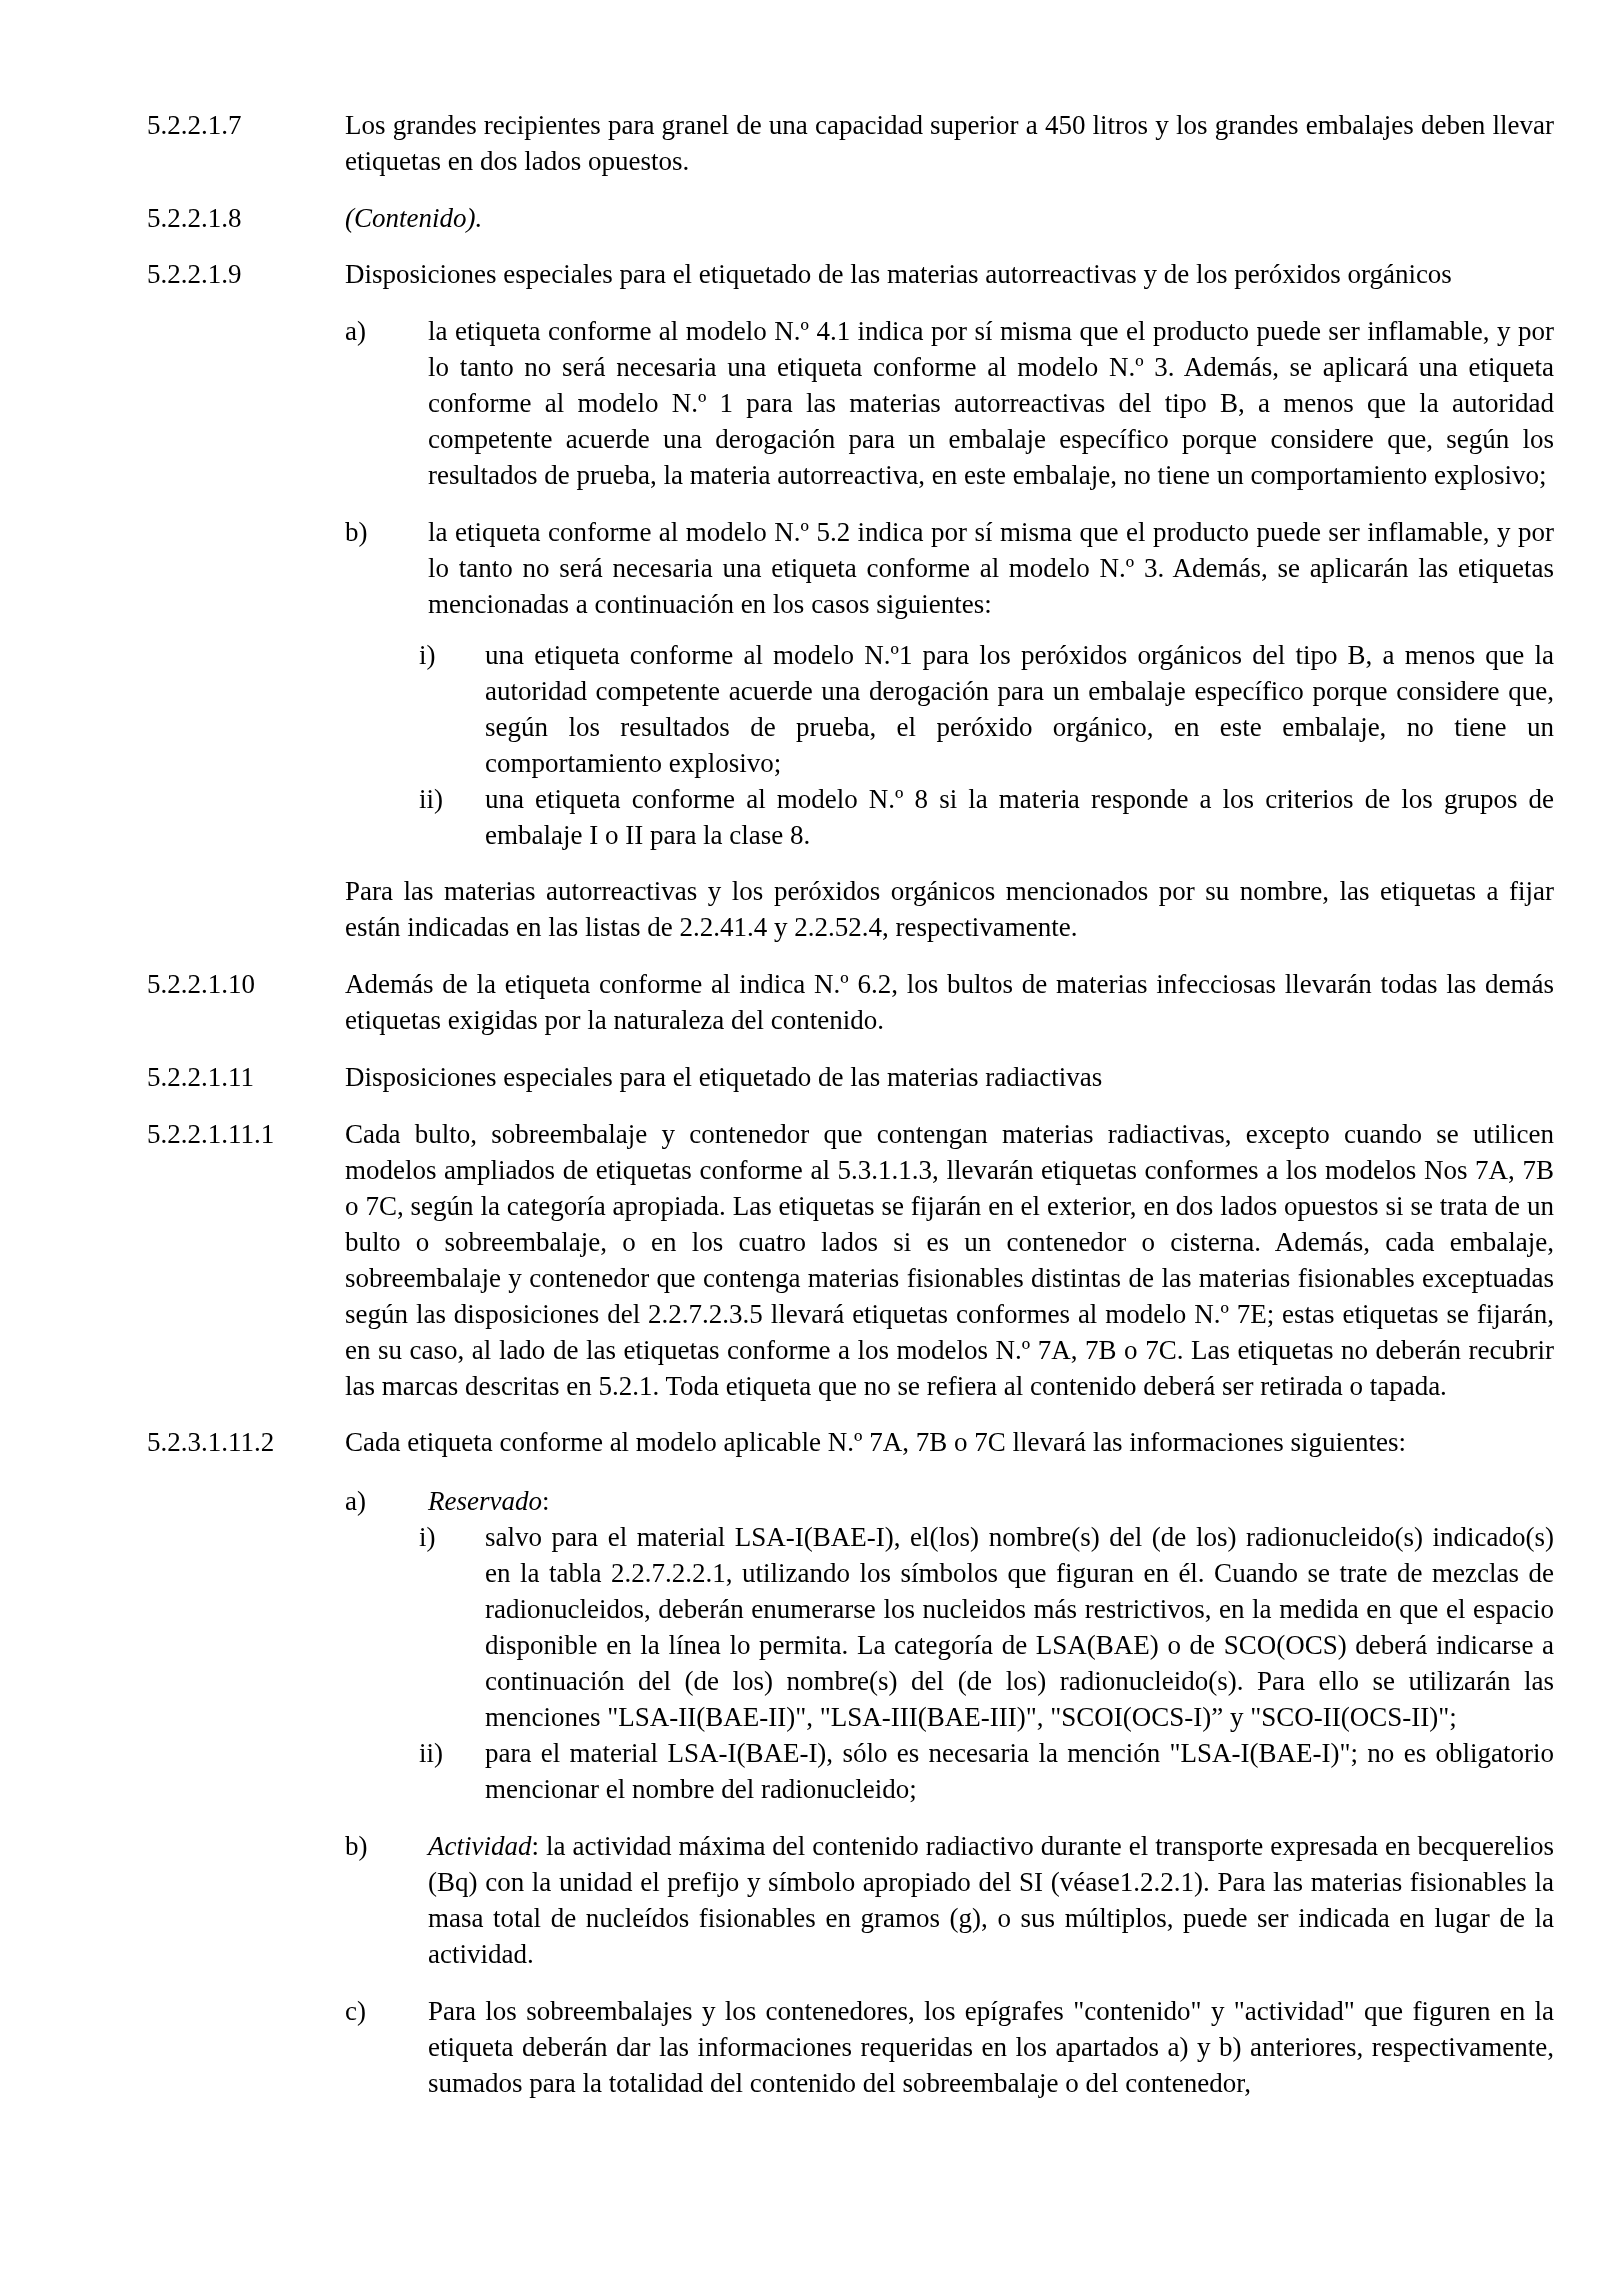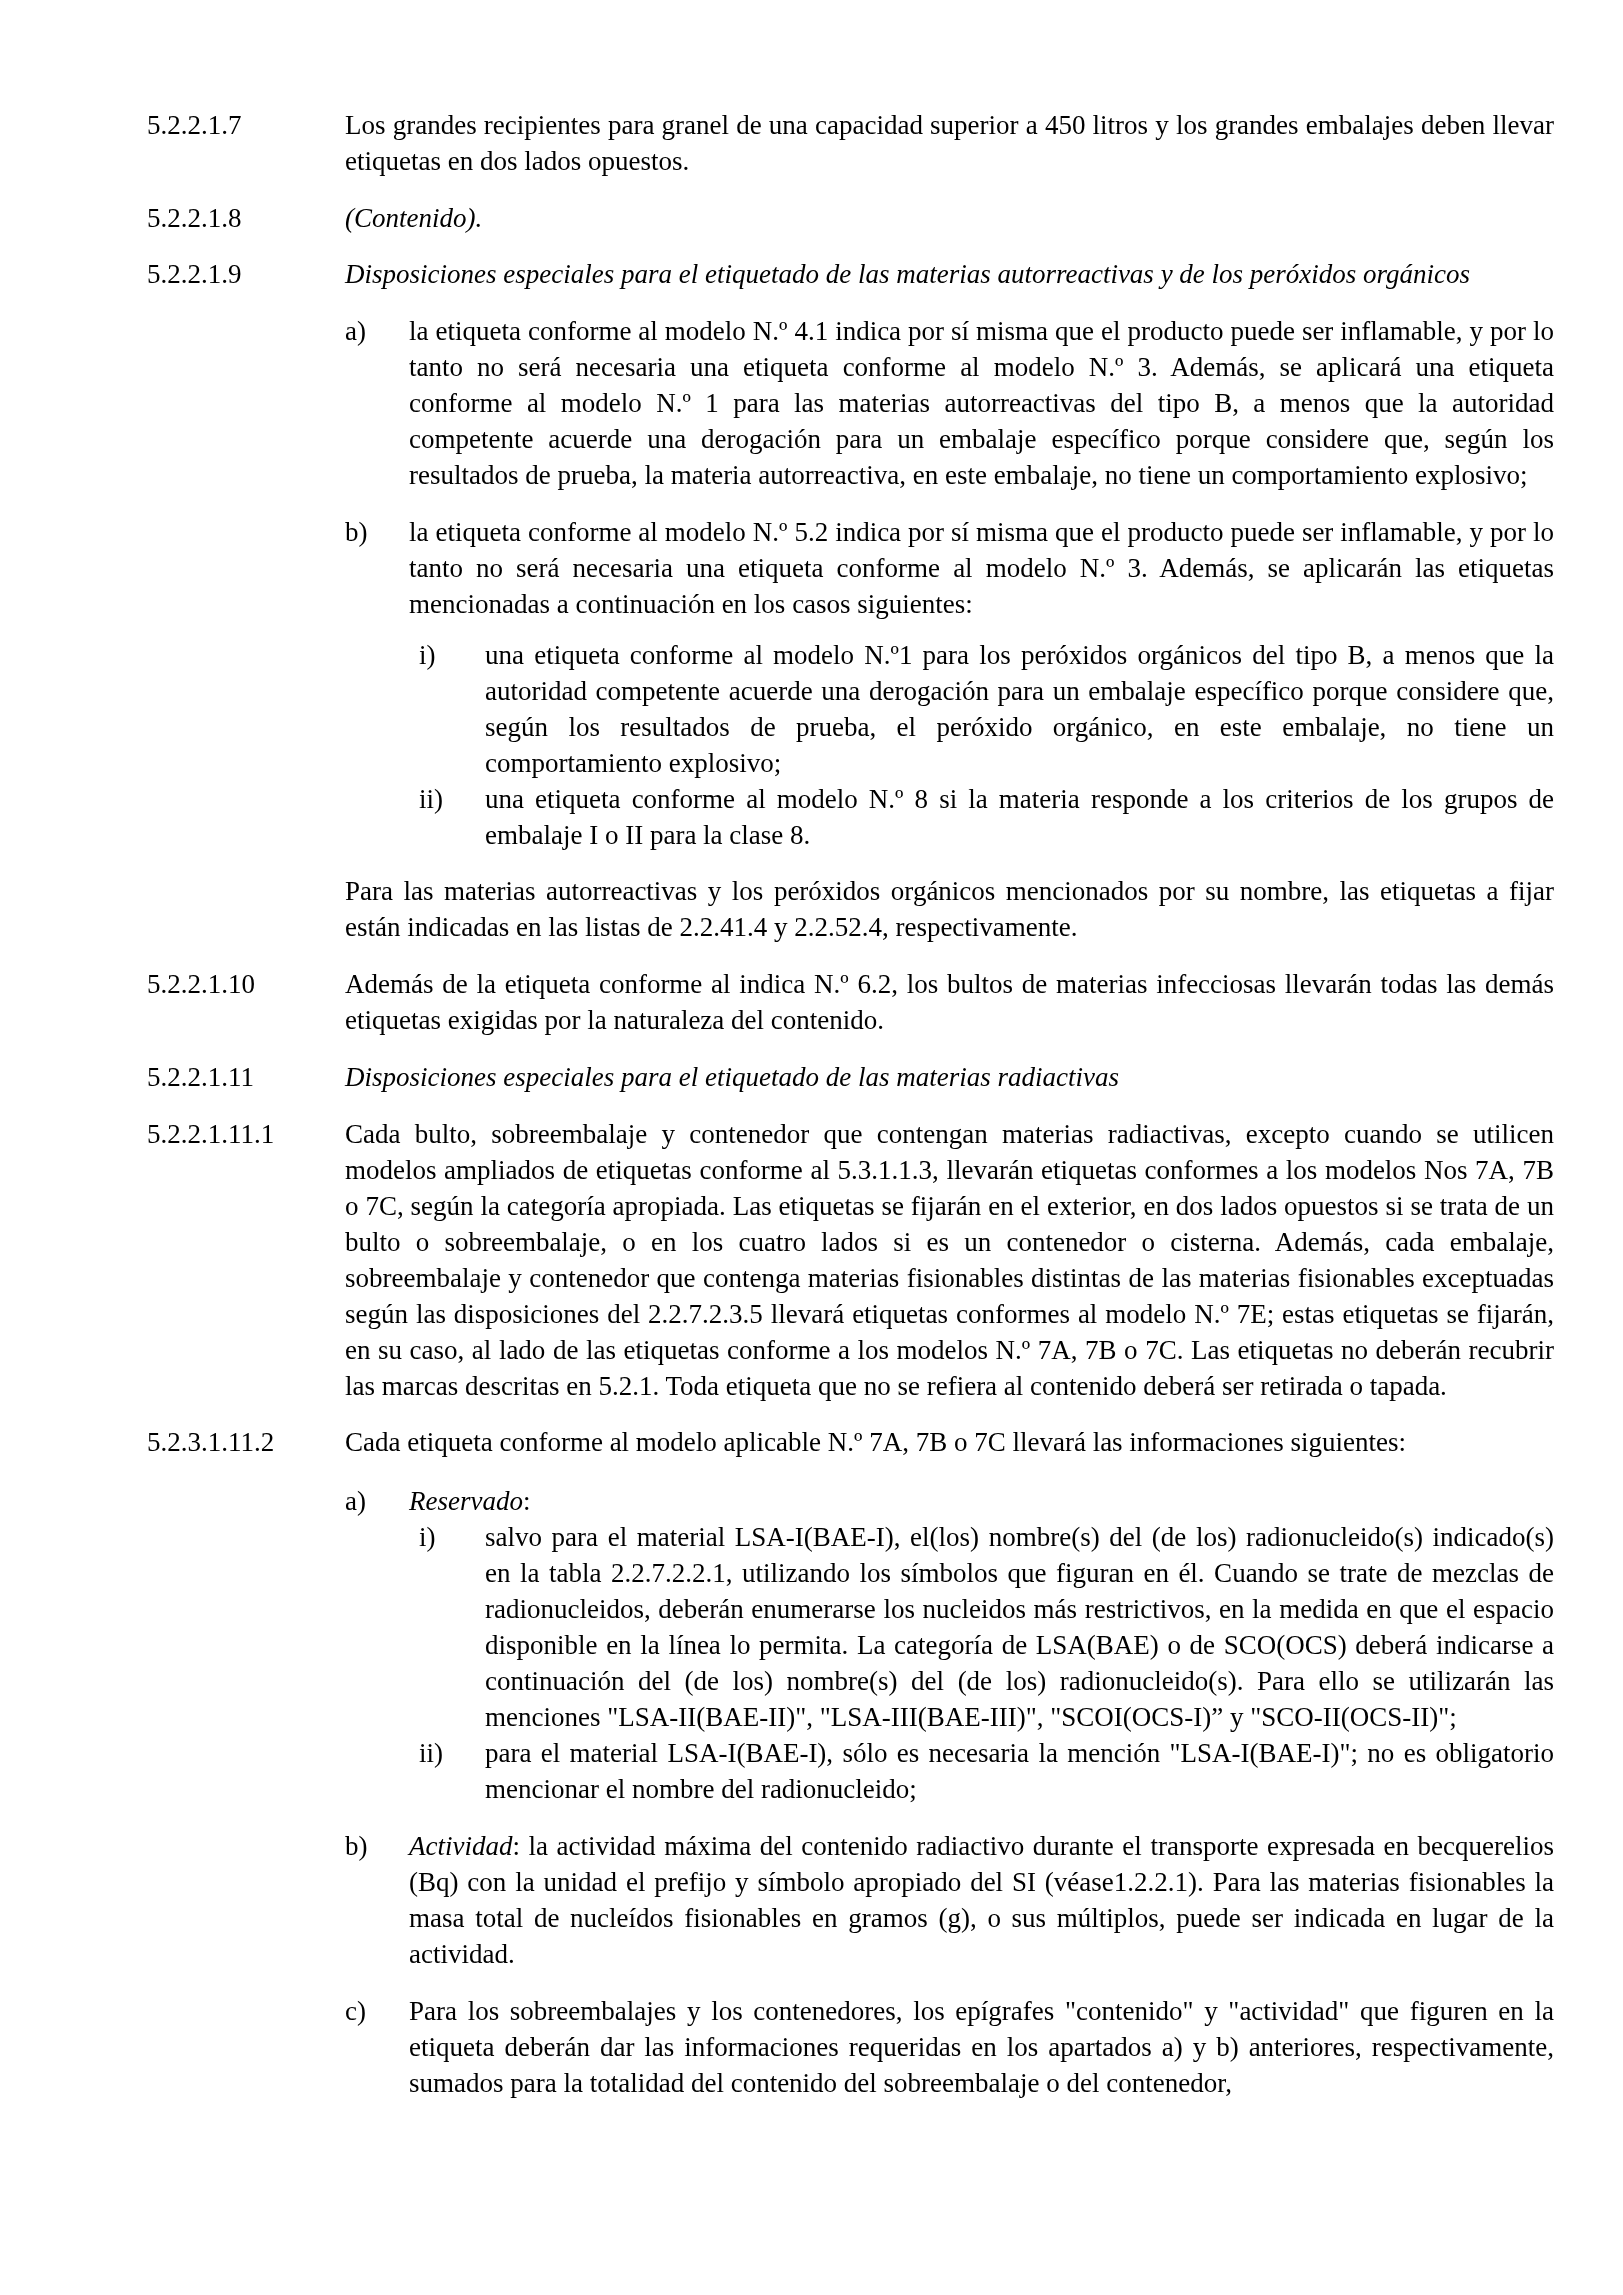--- a/index.html
+++ b/index.html
@@ -14,25 +14,25 @@
     font-size:27px;
     line-height:36px;
     padding:107px 69px 0 147px;
     overflow:hidden;
   }
   .section { display:flex; align-items:flex-start; margin-bottom:20.7px; }
   .num { flex:0 0 198px; white-space:nowrap; }
   .body { flex:1 1 auto; min-width:0; }
   .para { text-align:justify; margin-bottom:23px; }
   .para:last-child { margin-bottom:0; }
-  .heading { font-style:italic; text-align:justify; margin-bottom:20.7px; }
+  .heading { text-align:justify; margin-bottom:20.7px; }
   .item { display:flex; align-items:flex-start; margin-bottom:20.7px; }
   .item:last-child { margin-bottom:0; }
   .item .marker { flex:0 0 64px; }
-  .item .itext { flex:1 1 auto; min-width:0; text-align:justify; }
+  .item .itext { flex:1 1 auto; min-width:0; text-align:justify;margin-left:19px; }
   .subitem { display:flex; align-items:flex-start; margin-left:74px; margin-bottom:0; }
   .subitem .marker { flex:0 0 66px; }
   .subitem .itext { flex:1 1 auto; min-width:0; text-align:justify; }
   .gap-tight { margin-bottom:15px; }
   .italic { font-style:italic; }
 </style>
 </head>
 <body>
 
 <div class="page">

